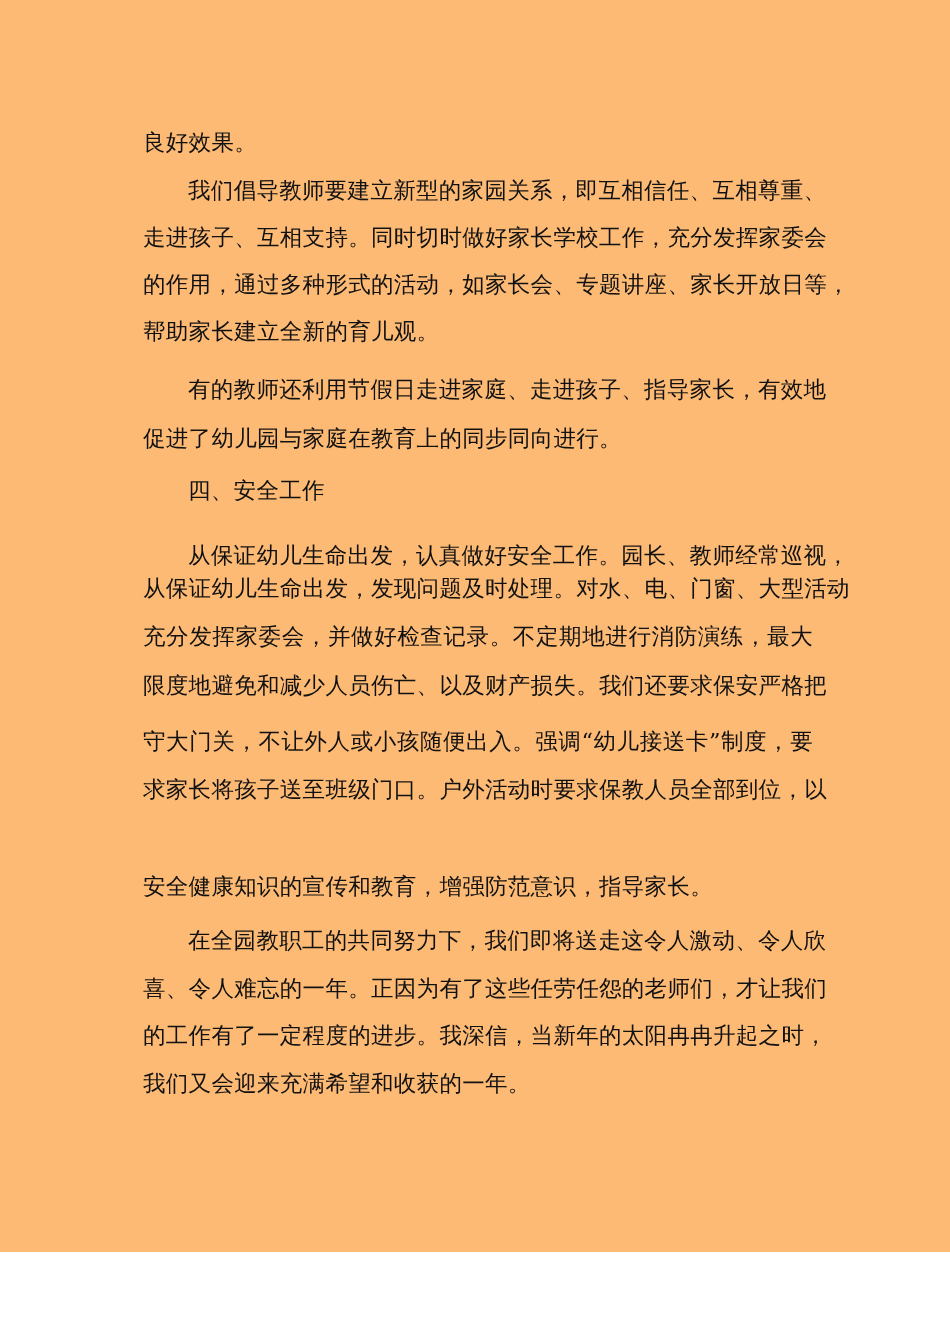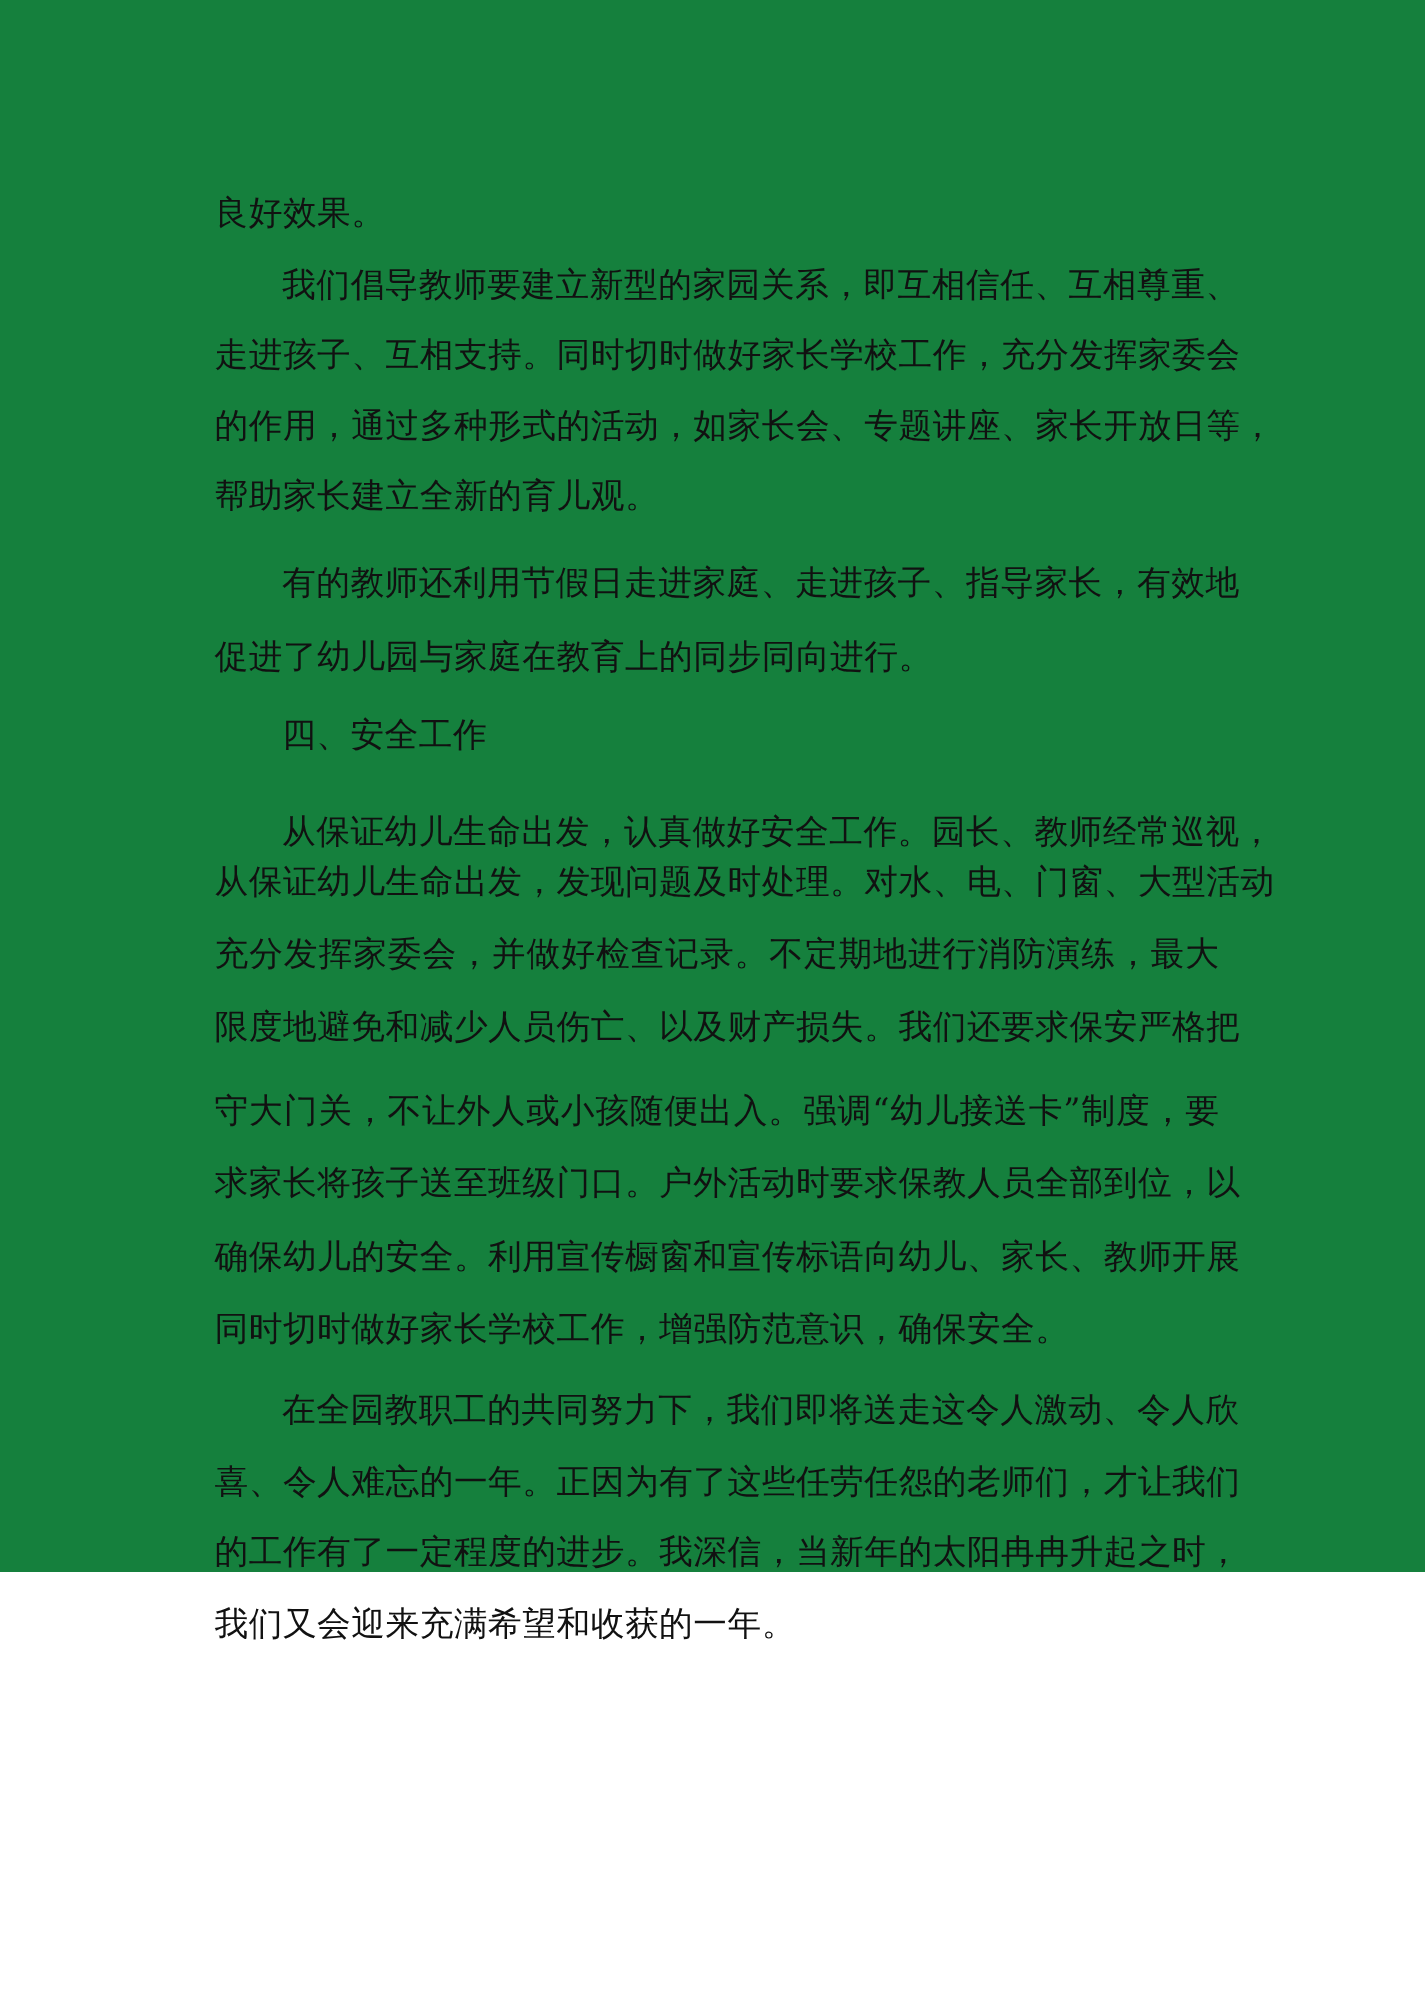--- a/index.html
+++ b/index.html
@@ -1,17 +1,17 @@
 <!DOCTYPE html>
 <html><head>
 <meta charset="utf-8">
 <style>
   html, body { margin: 0; padding: 0; background: #ffffff; }
   body { width: 950px; height: 1344px; position: relative; overflow: hidden; }
-  .page { position: absolute; left: 0; top: 0; width: 950px; height: 1048px; background: #15803d; }
+  .page { position: absolute; left: 0; top: 0; width: 950px; height: 1252px; background: #fdba74; }
   .line {
     position: absolute;
     left: 143px;
     width: 670px;
     font-family: "DejaVu Serif", "Liberation Serif", serif;
     font-size: 22.5px;
     line-height: 30px;
     color: #111;
     white-space: nowrap;
     letter-spacing: 0.3px;
@@ -30,19 +30,18 @@
   <div class="line" style="top: 316px;">帮助家长建立全新的育儿观。</div>
   <div class="line indent justify" style="top: 374px;">有的教师还利用节假日走进家庭、走进孩子、指导家长，有效地</div>
   <div class="line" style="top: 423px;">促进了幼儿园与家庭在教育上的同步同向进行。</div>
   <div class="line indent" style="top: 475px;">四、安全工作</div>
   <div class="line indent justify" style="top: 504px; margin-top: 36px;">从保证幼儿生命出发，认真做好安全工作。园长、教师经常巡视，</div>
   <div class="line justify" style="top: 573px;">从保证幼儿生命出发，发现问题及时处理。对水、电、门窗、大型活动</div>
   <div class="line justify" style="top: 621px;">充分发挥家委会，并做好检查记录。不定期地进行消防演练，最大</div>
   <div class="line justify" style="top: 670px;">限度地避免和减少人员伤亡、以及财产损失。我们还要求保安严格把</div>
   <div class="line justify" style="top: 774px;">求家长将孩子送至班级门口。户外活动时要求保教人员全部到位，以</div>
   <div class="line justify" style="top: 726px;">守大门关，不让外人或小孩随便出入。强调“幼儿接送卡”制度，要</div>
-  <div class="line justify" style="top: 823px;">确保幼儿的安全。利用宣传橱窗和宣传标语向幼儿、家长、教师开展</div>
-  <div class="line" style="top: 871px;">同时切时做好家长学校工作，增强防范意识，确保安全。</div>
+  <div class="line" style="top: 871px;">安全健康知识的宣传和教育，增强防范意识，指导家长。</div>
   <div class="line indent justify" style="top: 925px;">在全园教职工的共同努力下，我们即将送走这令人激动、令人欣</div>
   <div class="line justify" style="top: 973px;">喜、令人难忘的一年。正因为有了这些任劳任怨的老师们，才让我们</div>
   <div class="line justify" style="top: 1020px;">的工作有了一定程度的进步。我深信，当新年的太阳冉冉升起之时，</div>
   <div class="line" style="top: 1068px;">我们又会迎来充满希望和收获的一年。</div>
 </div>
 
 </body></html>

